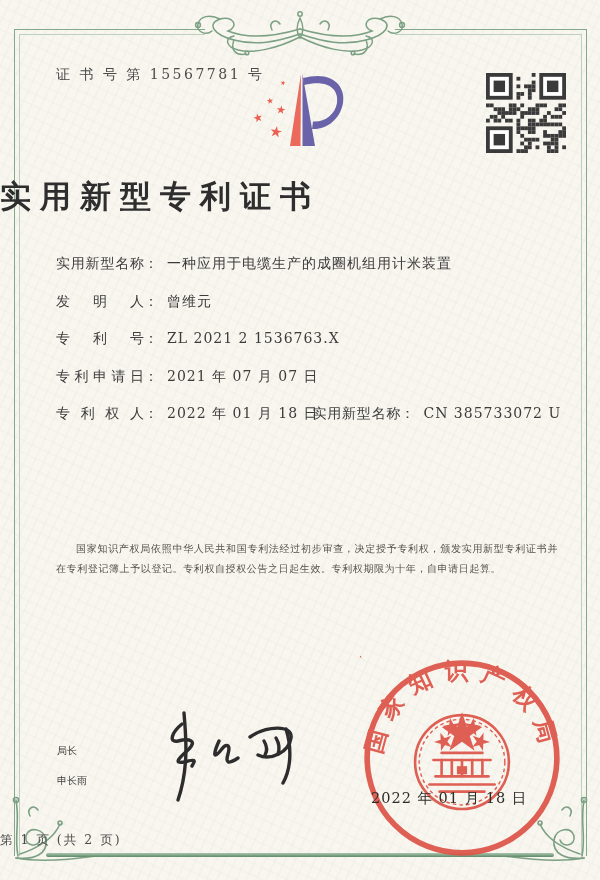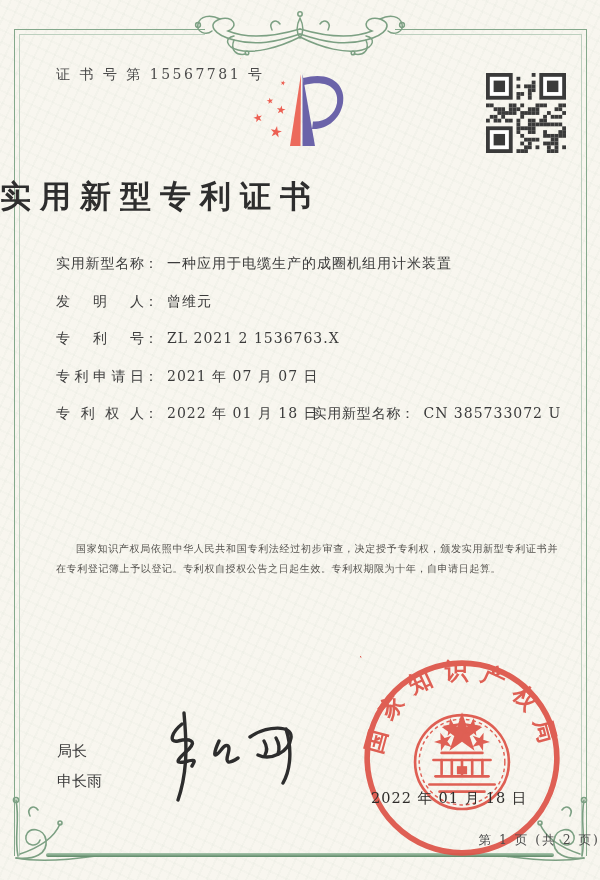--- a/index.html
+++ b/index.html
@@ -38,27 +38,27 @@
   .flabel{display:inline-block;width:88px;text-align:justify;text-align-last:justify;
     color:#3f3f3f;vertical-align:bottom;}
   .colon{margin-right:9px;}
   .fvalue{letter-spacing:1px;color:#3b3b3b;}
   .grant-left{display:inline-block;width:252px;}
   
   .paras{position:absolute;left:56px;right:42px;top:531px;font-size:10px;
     line-height:19.6px;color:#55534f;text-align:justify;letter-spacing:0.6px;margin-top:8px;}
   .paras p{margin:0;text-indent:2em;}
   
-  .sig-block{position:absolute;left:57px;top:736px;font-size:15px;color:#3a3a3a;line-height:30px;}
+  .sig-block{position:absolute;left:57px;top:736px;font-size:10px;color:#3a3a3a;line-height:30px;}
   .sig-svg{position:absolute;left:126px;top:706px;width:200px;height:104px;}
   .seal{position:absolute;left:360px;top:656px;width:204px;height:204px;opacity:.92;}
   .seal-date{position:absolute;left:371px;top:789px;font-size:14.5px;letter-spacing:1px;
     color:#2e2c2a;z-index:5;}
   
-  .footer{position:absolute;left:0;right:0;top:832px;text-align:right;
+  .footer{position:absolute;left:0;right:0;top:832px;text-align:left;
     font-size:12.5px;letter-spacing:2px;color:#4b4b4b;}
   .green-stroke{stroke:#7ca083;fill:none;stroke-linecap:round;}
 </style>
 </head>
 <body>
 
 <div class="page">
 
   <div class="frame-outer"></div>
   <div class="frame-inner"></div>

